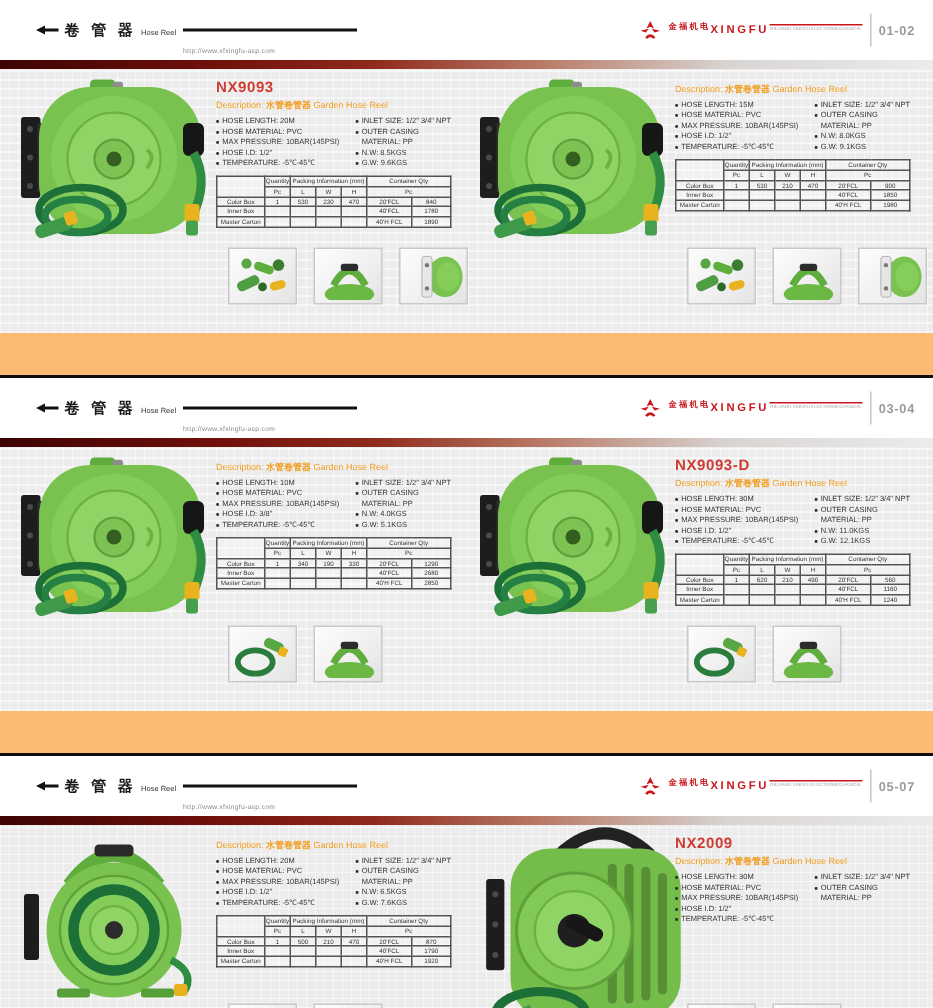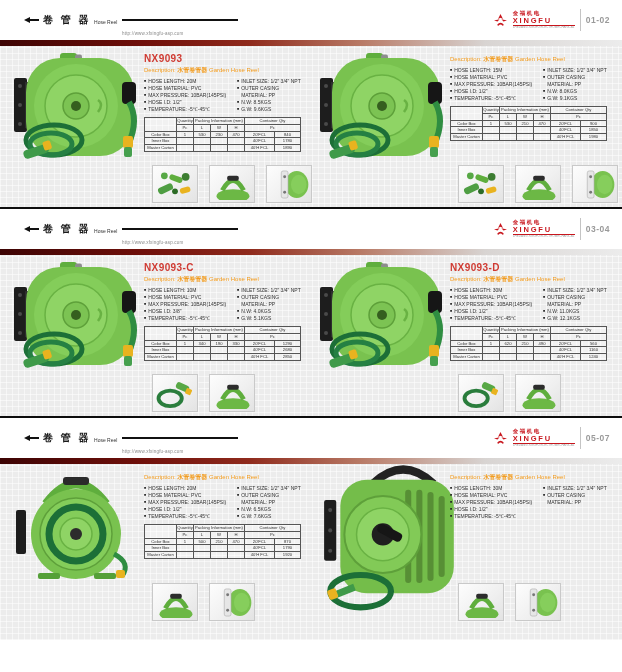--- a/index.html
+++ b/index.html
@@ -1,35 +1,35 @@
 <!DOCTYPE html>
 <html><head>
 <meta charset="utf-8">
 <style>
   * { margin:0; padding:0; box-sizing:border-box; }
   body { background:#fff; font-family:"Liberation Sans", sans-serif; }
   #page { position:relative; width:622px; height:672px; overflow:hidden; background:#fff; }
 
-  .band { position:relative; width:622px; height:209px; background:#fdba74; }
+  .band { position:relative; width:622px; height:252px; background:#fdba74; }
   .band-divider { position:absolute; bottom:0; left:0; right:0; height:2.5px; background:#0d0d0d; }
   .band:last-child .band-divider { display:none; }
 
   
   .band-header { position:absolute; top:0; left:0; right:0; height:40px; background:#fff; }
   .title-row { position:absolute; left:24px; top:13px; display:flex; align-items:center; }
   .arrow-left { width:0; height:0; border-top:3px solid transparent; border-bottom:3px solid transparent; border-right:6px solid #111; }
   .arrow-tail { width:9px; height:1.5px; background:#111; margin-right:4px; }
   .title-cn { font-size:10px; font-weight:bold; color:#1a1a1a; letter-spacing:2.5px; }
   .title-en { font-size:5px; color:#333; margin-left:3px; margin-top:3px; }
   .title-line { width:116px; height:1.5px; background:#111; margin-left:5px; }
   .url-text { position:absolute; left:122px; top:31px; font-size:4.5px; color:#888; letter-spacing:.2px; }
 
   .logo-box { position:absolute; right:12px; top:9px; display:flex; align-items:center; gap:5px; }
   .logo-mark { width:15px; height:13px; }
-  .logo-text { display:flex; flex-direction:column; line-height:1.05; }
+  .logo-text { display:flex; flex-direction:row; line-height:1.05; }
   .logo-cn { font-size:5.5px; font-weight:bold; color:#c8161d; letter-spacing:1.5px; }
   .logo-en { font-size:7.5px; font-weight:bold; color:#c8161d; letter-spacing:1.8px; }
   .logo-sub { font-size:3px; color:#a5a5a5; border-top:1px solid #c8161d; padding-top:.5px; white-space:nowrap; max-width:62px; overflow:hidden; }
   .logo-div { width:1px; height:22px; background:#c4c4c4; }
   .page-no { font-size:8.5px; font-weight:bold; color:#9a9a9a; letter-spacing:.5px; }
 
   .grad-bar { position:absolute; top:40px; left:0; right:0; height:6px;
     background:linear-gradient(90deg,#3d0404 0%,#6e0f0a 22%,#8f2a1c 40%,#b87a66 58%,#d8d4d2 78%,#ececec 100%); }
 
   
@@ -467,21 +467,20 @@
     <rect x="112" y="30" width="14" height="22" rx="4" fill="#161616"></rect>
     <path d="M119 50 C127 64 125 78 118 93" stroke="#2f8d41" stroke-width="6" fill="none"></path>
     <rect x="113" y="84" width="10" height="12" rx="2" fill="#e9b31f"></rect>
     <rect x="114" y="95" width="8" height="10" rx="2" fill="#46a04e"></rect>
     <ellipse cx="44" cy="88" rx="28" ry="15" fill="none" stroke="#1c6f37" stroke-width="5"></ellipse>
     <ellipse cx="41" cy="92" rx="21" ry="11" fill="none" stroke="#258043" stroke-width="5"></ellipse>
     <rect x="13" y="95" width="26" height="9" rx="4" fill="#3f9a49" transform="rotate(-18 26 99)"></rect>
     <rect x="33" y="89" width="8" height="9" rx="2" fill="#e9b31f" transform="rotate(-18 37 93)"></rect>
   </svg></div>
     <div class="prod-info">
-      <div class="model">NX9093-C</div>
       <div class="desc">
         <span>Description:</span>
         <span class="cn">水管卷管器</span>
         <span>Garden Hose Reel</span>
       </div>
       <div class="specs">
         <ul class="col-l">
                 <li>
                   <span class="bullet">■</span>
                   <span>HOSE LENGTH: 10M</span>
@@ -924,20 +923,21 @@
     <rect x="121" y="30" width="6" height="80" rx="3" fill="#578f35"></rect>
     <circle cx="66" cy="68" r="38" fill="#82ca57" stroke="#5ea03a" stroke-width="2"></circle>
     <circle cx="66" cy="68" r="26" fill="#8fd465" stroke="#69b243" stroke-width="1.5"></circle>
     <circle cx="66" cy="68" r="11" fill="#1f1f1f"></circle>
     <rect x="60" y="62" width="26" height="9" rx="4" fill="#161616" transform="rotate(28 73 66)"></rect>
     <ellipse cx="44" cy="124" rx="30" ry="16" fill="none" stroke="#1c6f37" stroke-width="6"></ellipse>
     <path d="M18 128 l20 -8" stroke="#3f9a49" stroke-width="7"></path>
     <rect x="12" y="122" width="9" height="10" rx="2" fill="#e9b31f" transform="rotate(-20 16 127)"></rect>
   </svg></div>
     <div class="prod-info">
+      <div class="model">NX2009</div>
       <div class="desc">
         <span>Description:</span>
         <span class="cn">水管卷管器</span>
         <span>Garden Hose Reel</span>
       </div>
       <div class="specs">
         <ul class="col-l">
                 <li>
                   <span class="bullet">■</span>
                   <span>HOSE LENGTH: 30M</span>

